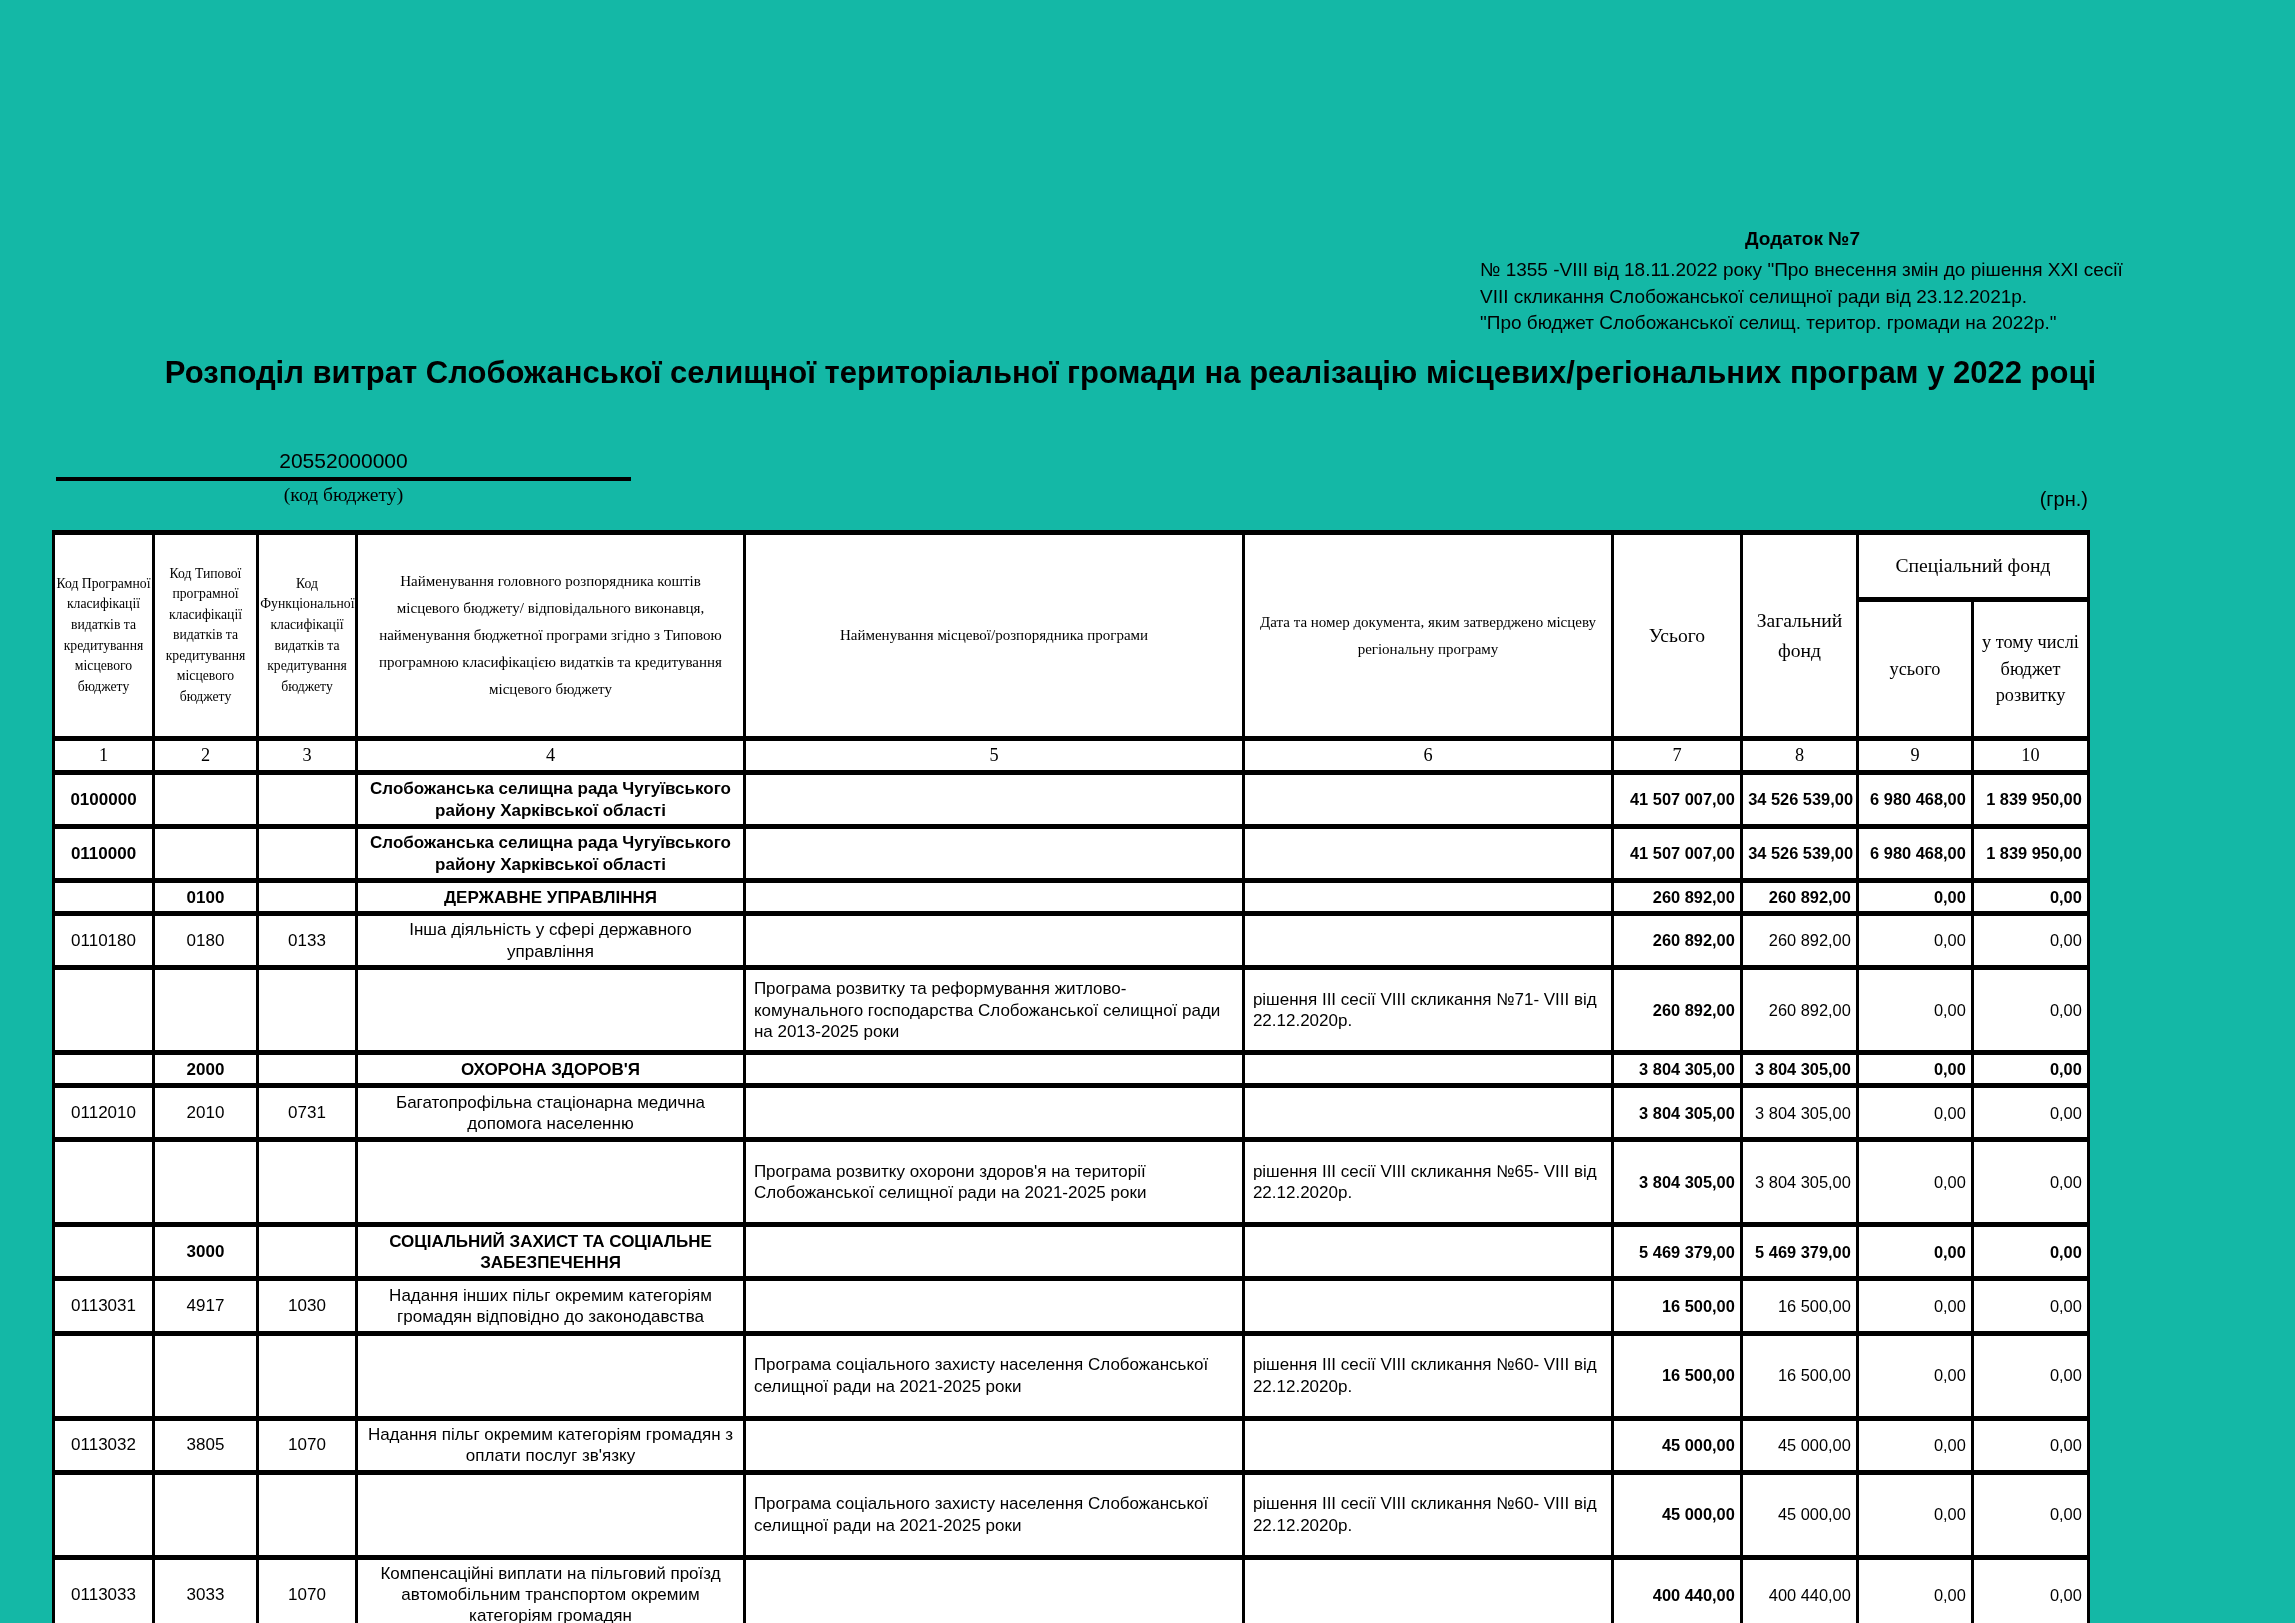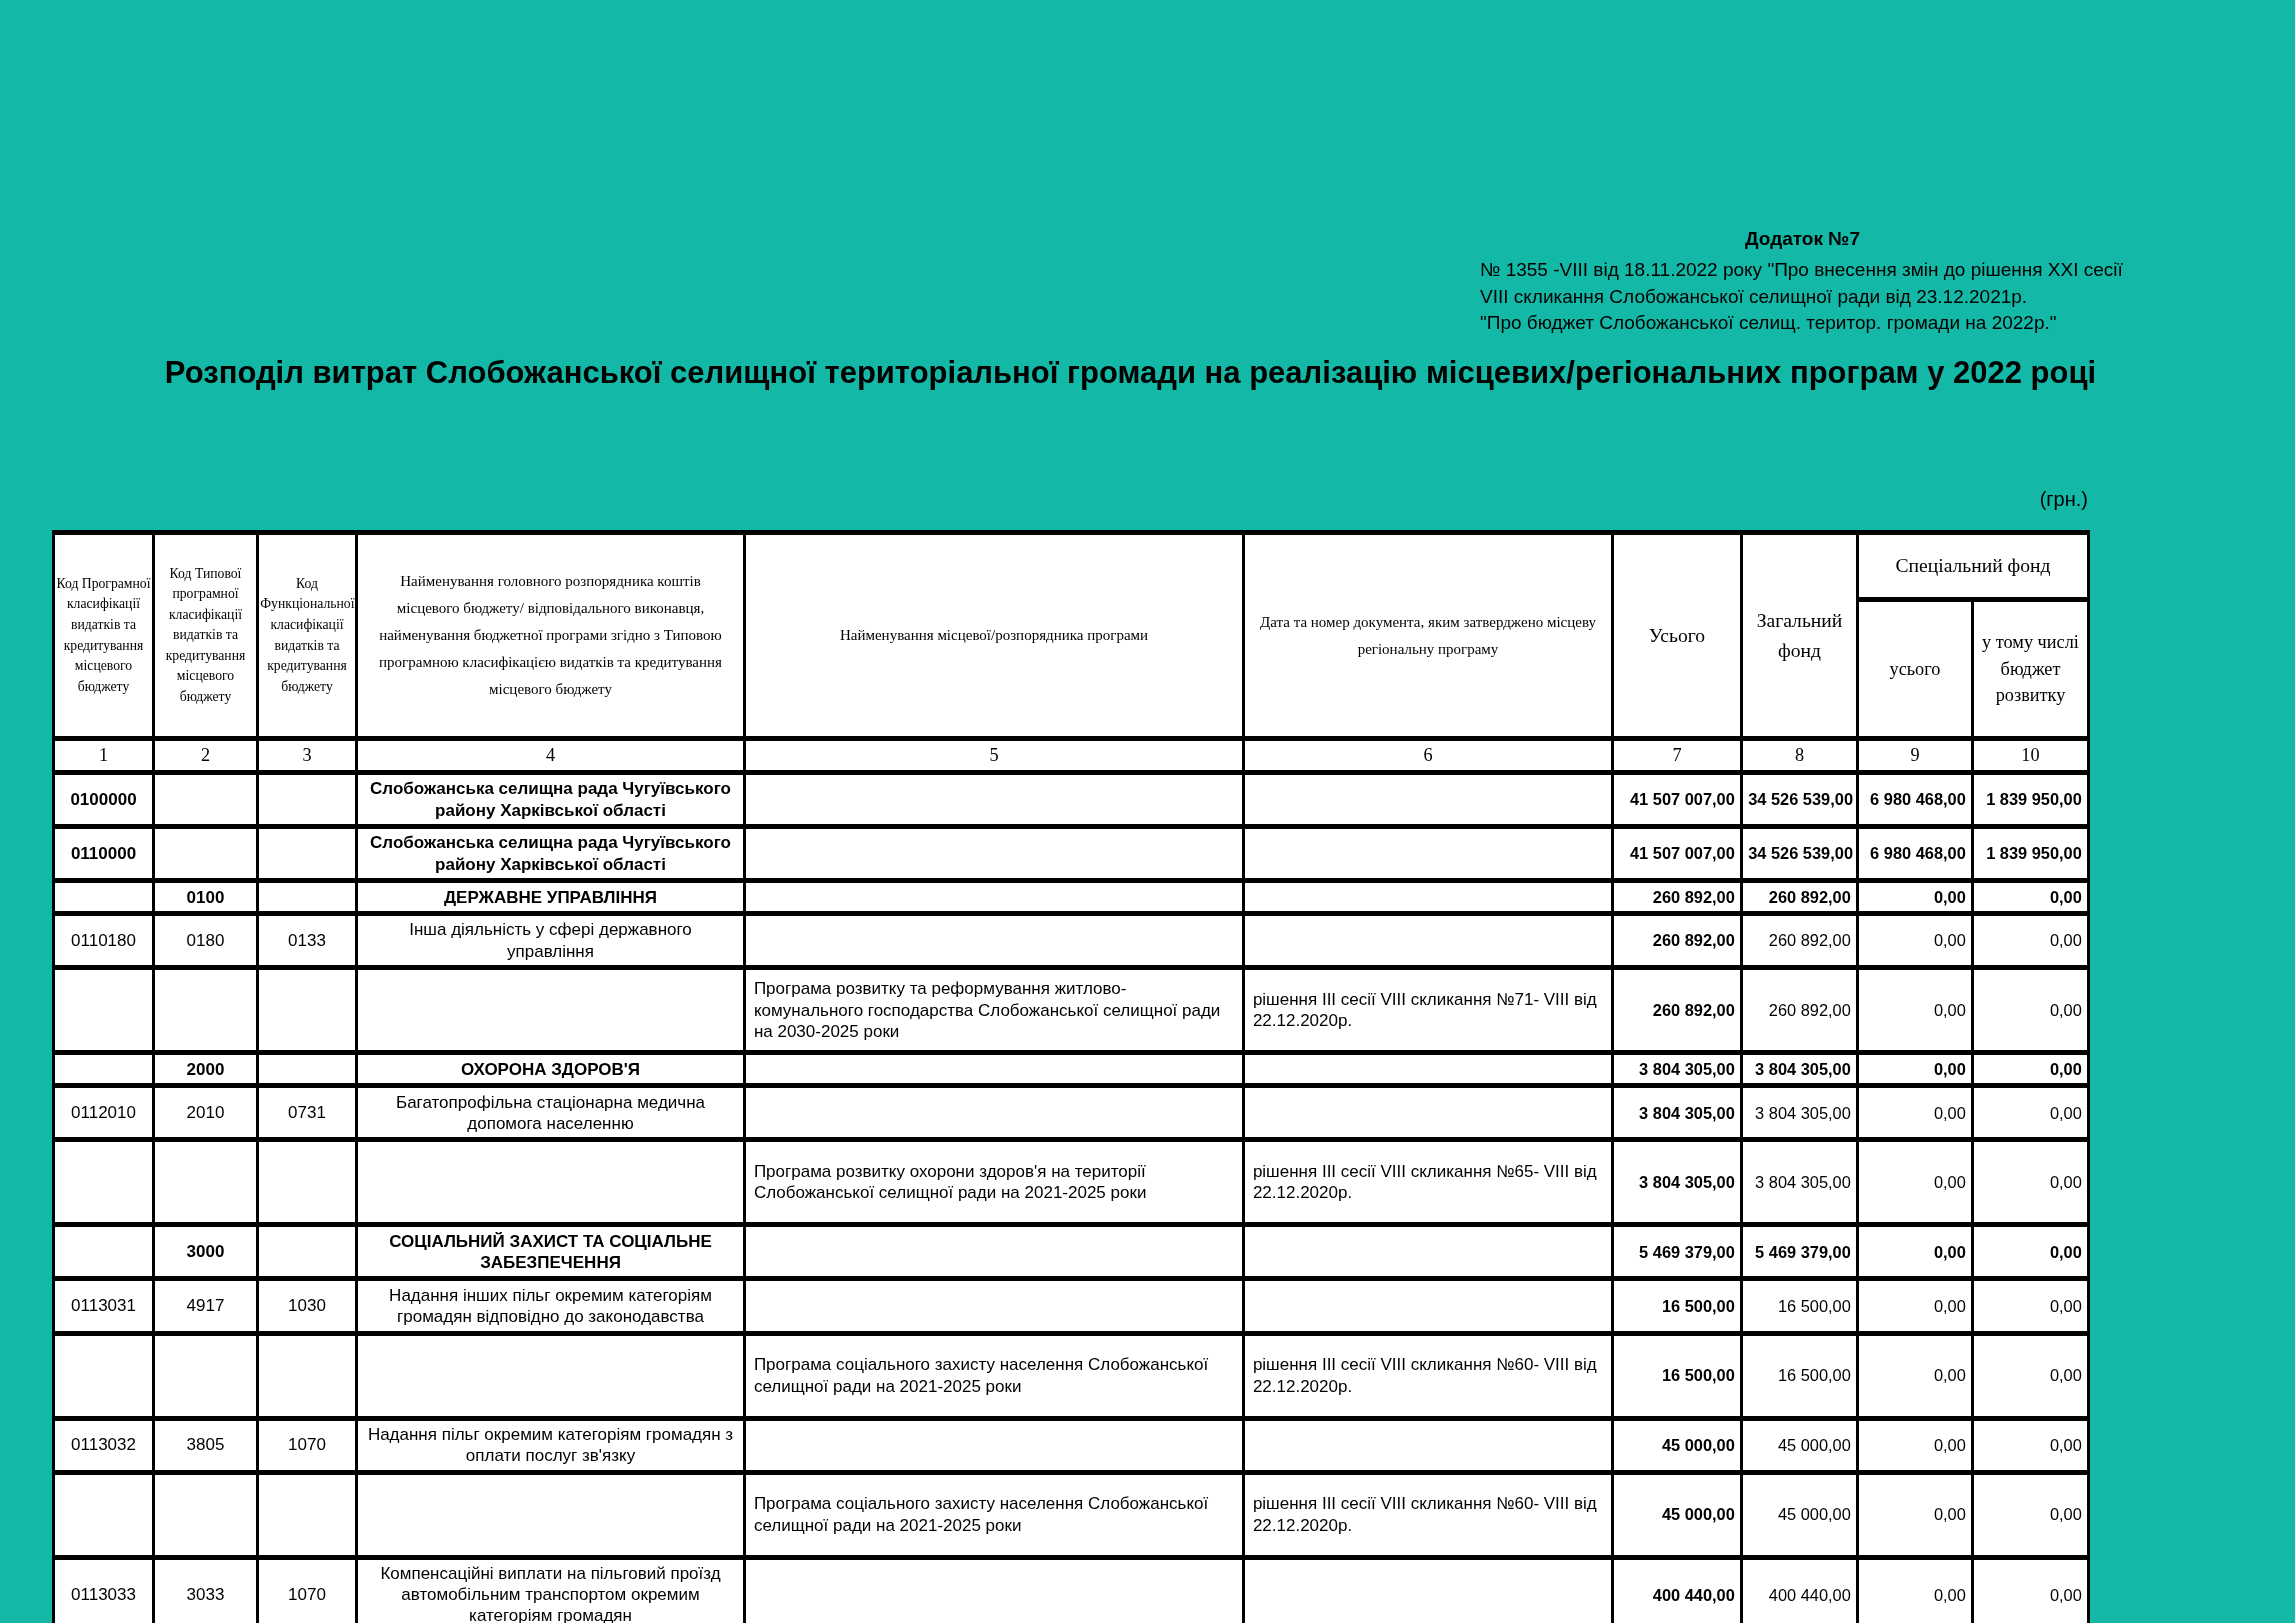--- a/index.html
+++ b/index.html
@@ -63,20 +63,24 @@
 
   <div class="appendix">
     <div class="appendix-title">Додаток №7</div>
     <div class="appendix-line">№  1355 -VIII  від 18.11.2022 року "Про внесення змін до рішення XXI сесії</div>
     <div class="appendix-line">VIII скликання Слобожанської селищної ради від 23.12.2021р.</div>
     <div class="appendix-line">"Про бюджет Слобожанської селищ. територ. громади на 2022р."</div>
   </div>
 
   <div class="title">Розподіл витрат Слобожанської селищної територіальної громади на реалізацію місцевих/регіональних програм у 2022 році</div>
 
+  <div class="budget">
+    <div class="budget-code">20552000000</div>
+    <div class="budget-label">(код бюджету)</div>
+  </div>
 
   <div class="currency">(грн.)</div>
 
   <table>
     <colgroup>
       <col style="width:100px">
         <col style="width:104px">
         <col style="width:99px">
       <col style="width:388px">
         <col style="width:499px">
@@ -162,21 +166,21 @@
       <td class="c-num total">260 892,00</td>
       <td class="c-num">260 892,00</td>
       <td class="c-num">0,00</td>
       <td class="c-num">0,00</td>
     </tr>
         <tr class="r-program">
       <td class="c-code"></td>
       <td class="c-code"></td>
       <td class="c-code"></td>
       <td class="c-name"></td>
-      <td class="c-prog">Програма розвитку та реформування житлово-комунального господарства Слобожанської селищної ради на 2030-2025 роки</td>
+      <td class="c-prog">Програма розвитку та реформування житлово-комунального господарства Слобожанської селищної ради на 2013-2025 роки</td>
       <td class="c-doc">рішення III сесії VIII скликання №71- VIII від 22.12.2020р.</td>
       <td class="c-num total">260 892,00</td>
       <td class="c-num">260 892,00</td>
       <td class="c-num">0,00</td>
       <td class="c-num">0,00</td>
     </tr>
         <tr class="r-section">
       <td class="c-code"></td>
       <td class="c-code">2000</td>
       <td class="c-code"></td>

